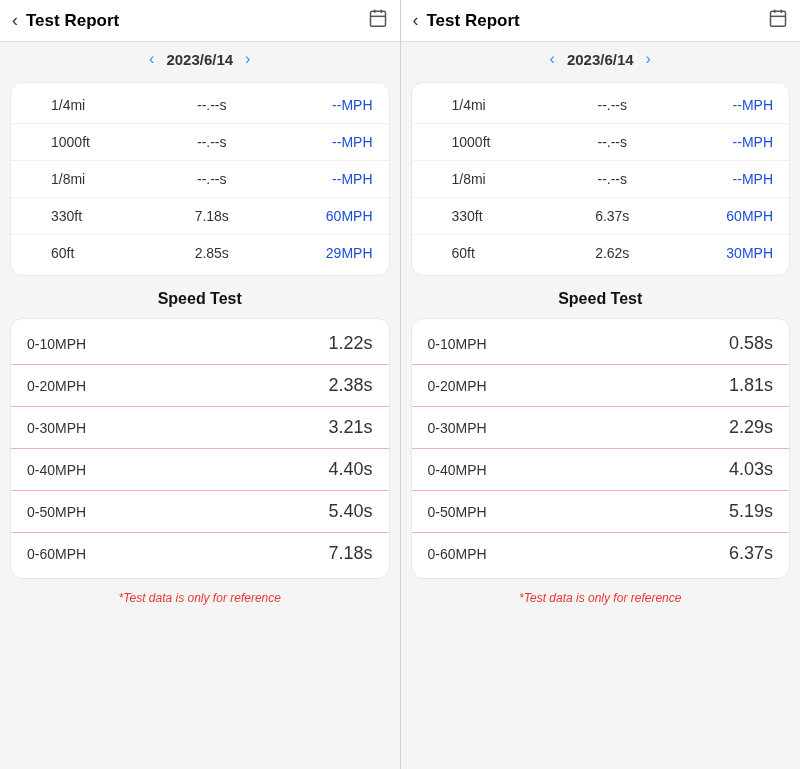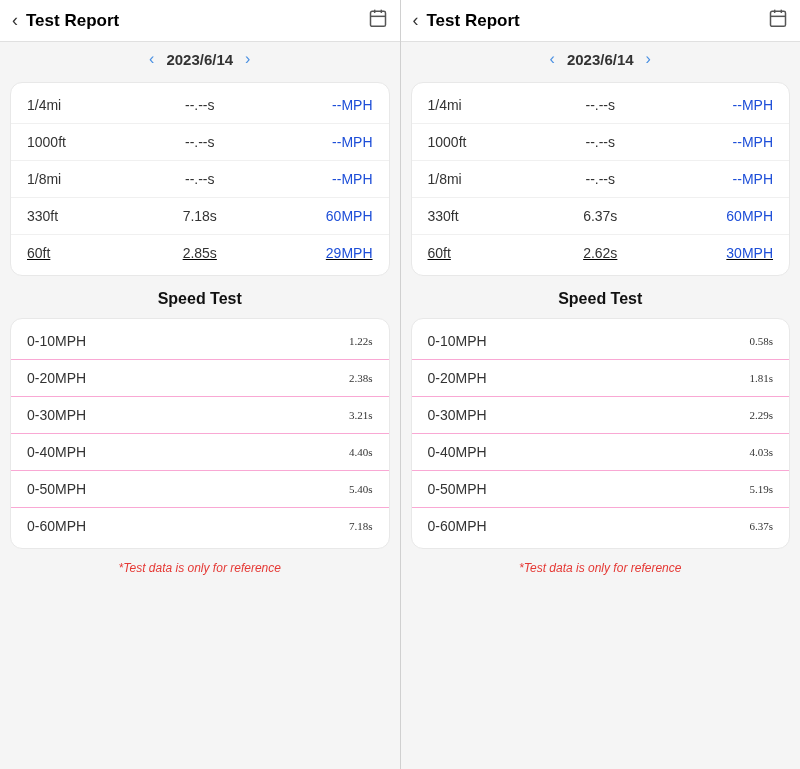--- a/index.html
+++ b/index.html
@@ -76,26 +76,26 @@
       border: 1px solid #e8e8e8;
     }
     .card-row {
       display: flex;
       align-items: center;
       padding: 10px 16px;
       border-bottom: 1px solid #f0f0f0;
     }
     .card-row:last-child {
       border-bottom: none;
-      text-decoration: underline;
     }
     .row-label {
       font-size: 14px;
       color: #333;
       flex: 1;
+      margin-left: 24px;
     }
     .row-value1 {
       font-size: 14px;
       color: #333;
       flex: 1;
       text-align: center;
     }
     .row-value2 {
       font-size: 14px;
       color: #1d4ed8;
@@ -117,24 +117,23 @@
     }
     .speed-row:last-child {
       border-bottom: none;
     }
     .speed-label {
       font-size: 14px;
       color: #333;
       flex: 1;
     }
     .speed-value {
-      font-size: 11px;
+      font-size: 18px;
       color: #333;
       text-align: left;
-      font-family: Liberation Serif, serif;
     }
     .disclaimer {
       text-align: center;
       font-size: 12px;
       color: #e53935;
       padding: 6px 0 8px 0;
       font-style: italic;
     }
     .divider-vertical {
       width: 1px;

